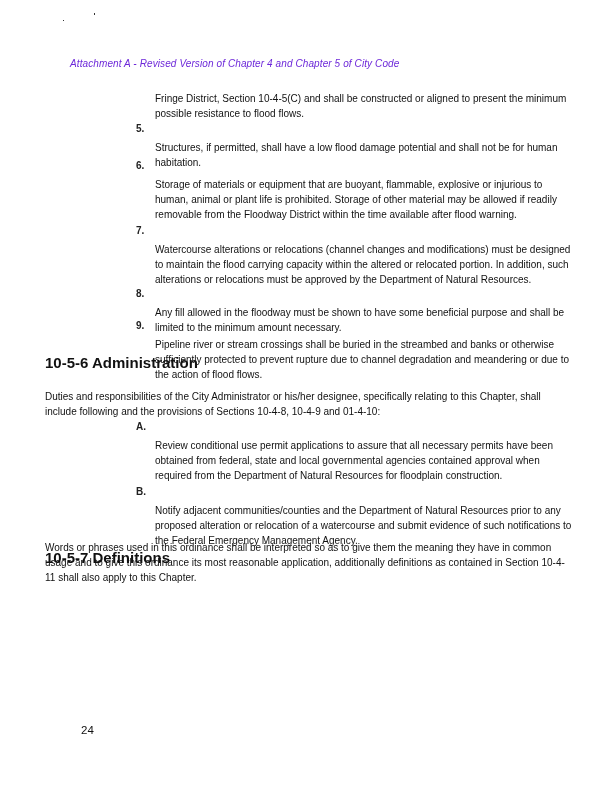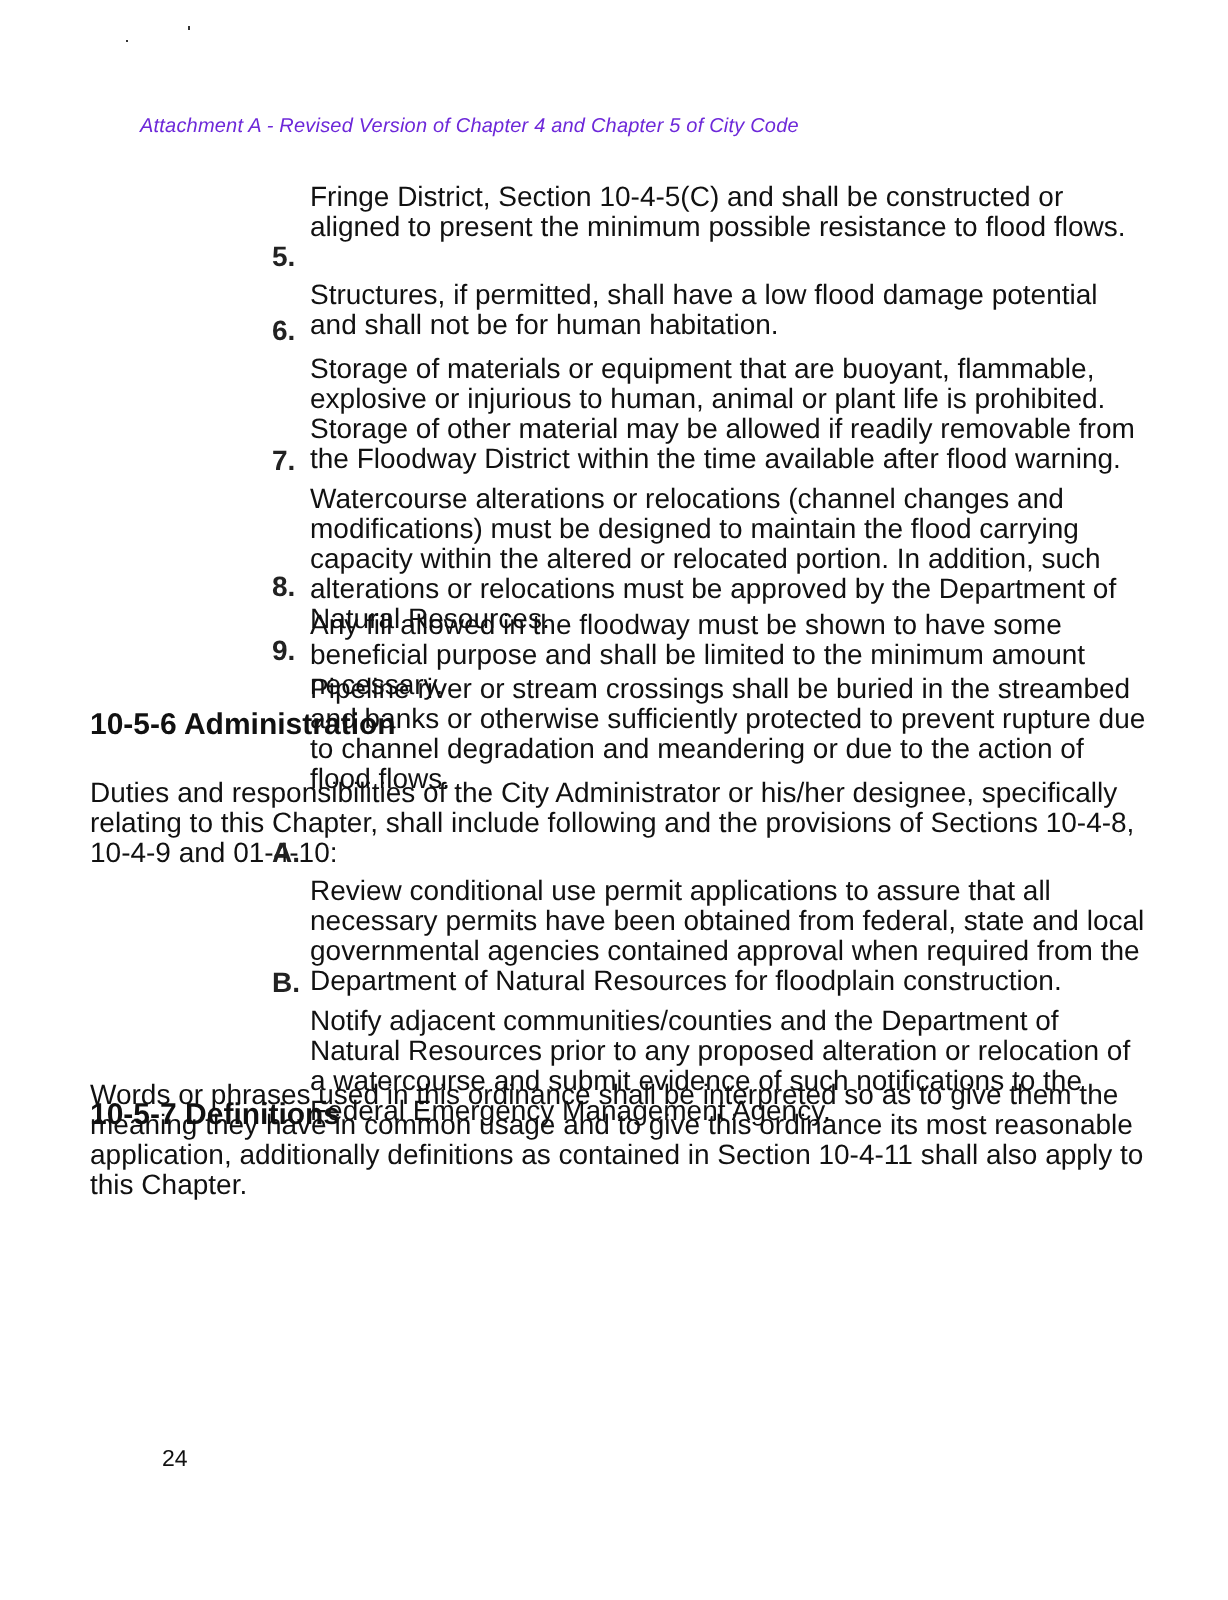--- a/index.html
+++ b/index.html
@@ -6,21 +6,21 @@
     body {
       width: 614px; height: 800px; position: relative; overflow: hidden;
       font-family: "Liberation Sans", sans-serif; color: #111;
     }
     .speck { position: absolute; background: #333; }
     .header {
       position: absolute; left: 70px; top: 58px; width: 500px;
       font-style: italic; font-size: 10px; color: #6d28d9; letter-spacing: 0.1px;
       white-space: nowrap;
     }
-    .body-text { font-size: 14px; line-height: 15px; }
+    .body-text { font-size: 10px; line-height: 15px; }
     .cont {
       position: absolute; left: 155px; top: 91px; width: 420px;
     }
     .item {
       position: absolute; left: 136px; width: 440px; display: flex;
     }
     .item .num {
       width: 19px; flex: none; font-weight: bold; color: #222;
     }
     .item .txt { width: 420px; margin-top: 19px; }

